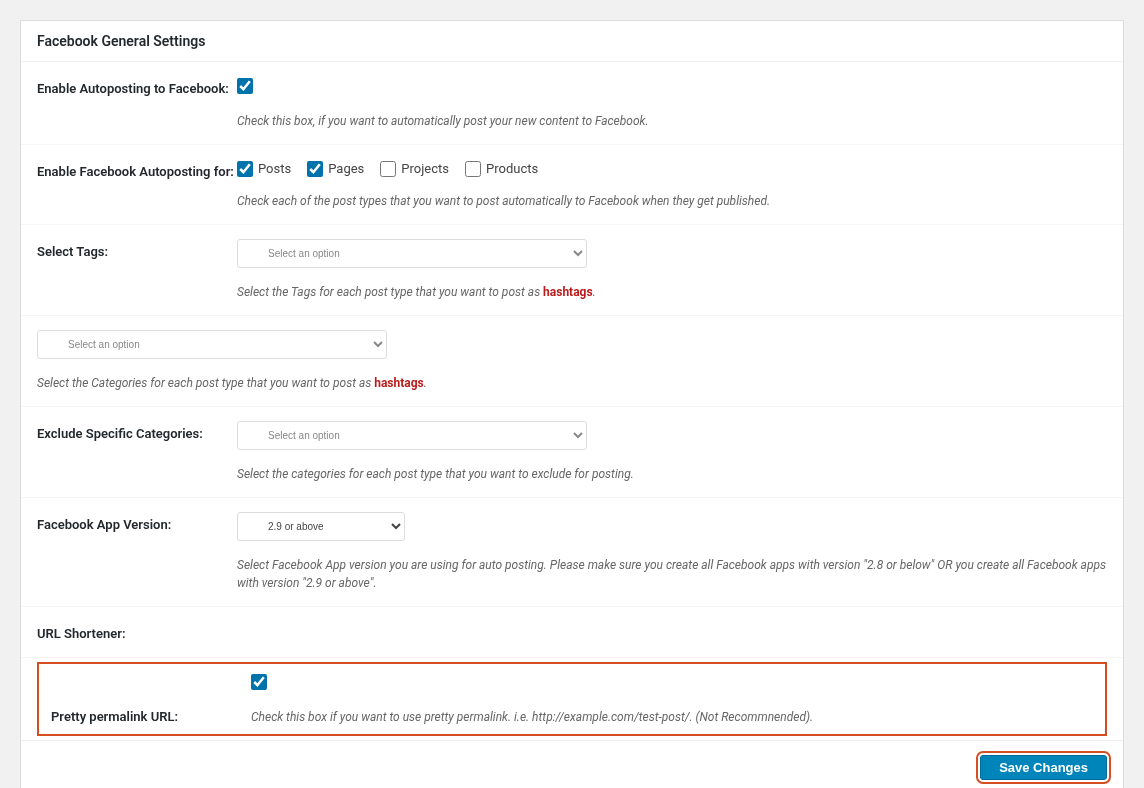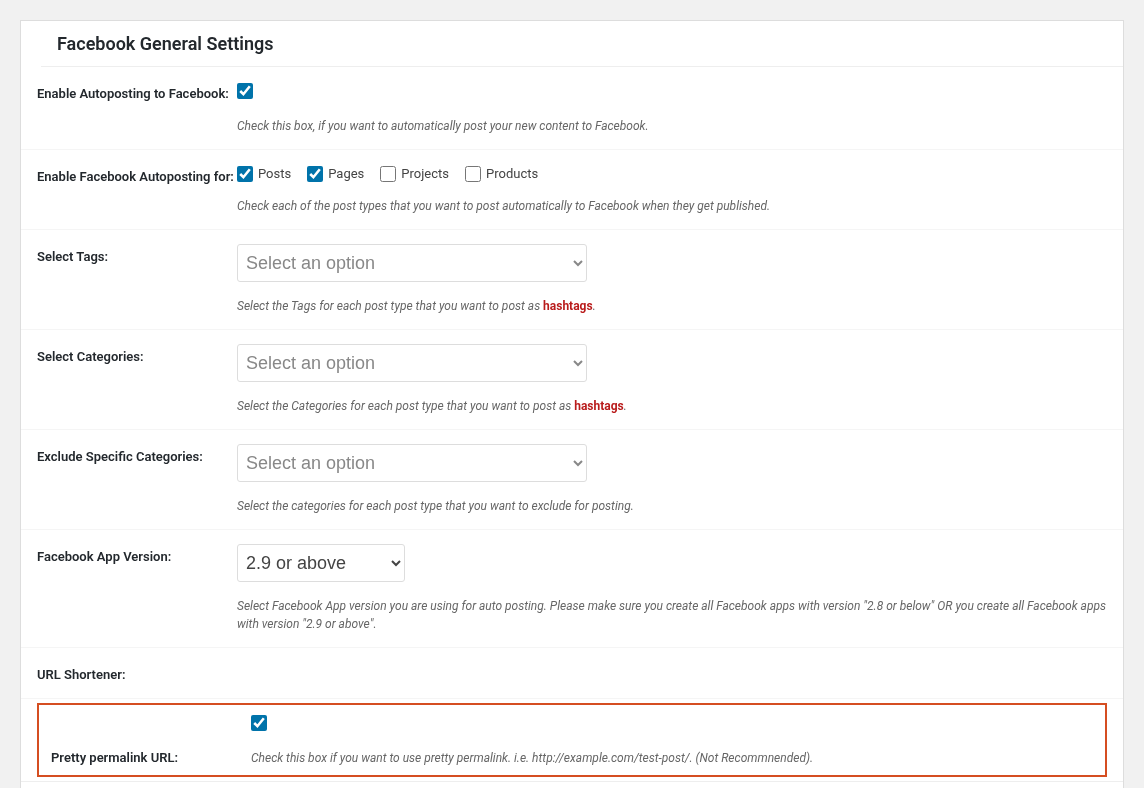--- a/index.html
+++ b/index.html
@@ -13,27 +13,26 @@
       padding: 20px;
       max-width: 1144px;
       margin: 0 auto;
     }
     .settings-panel {
       background: #fff;
       border: 1px solid #ddd;
       padding: 0;
     }
     .panel-title {
-      font-size: 18px;
+      font-size: 14px;
       font-weight: 600;
       color: #23282d;
       padding: 12px 16px;
       border-bottom: 1px solid #eee;
       background: #fff;
-      margin-left: 20px;
     }
     .settings-row {
       display: flex;
       align-items: flex-start;
       padding: 14px 16px;
       border-bottom: 1px solid #f5f5f5;
     }
     .settings-row:last-of-type {
       border-bottom: none;
     }
@@ -78,24 +77,24 @@
       display: flex;
       align-items: center;
       gap: 5px;
     }
     .checkbox-label {
       font-size: 13px;
       color: #444;
     }
     .select-input {
       width: 350px;
-      padding: 7px 4px;
+      padding: 7px 26px;
       border: 1px solid #ddd;
       border-radius: 3px;
-      font-size: 18px;
+      font-size: 10px;
       color: #888;
       background: #fff;
       cursor: pointer;
       outline: none;
     }
     .select-small {
       width: 168px;
       color: #444;
     }
     .footer-row {
@@ -173,21 +172,20 @@
         <select class="select-input">
           <option>Select an option</option>
         </select>
         <div class="description">
           <span>Select the Tags for each post type that you want to post as </span><strong>hashtags</strong><span>.</span>
         </div>
       </div>
     </div>
 
     <div class="settings-row">
-      <div class="row-label">Select Categories:</div>
       <div class="row-content">
         <select class="select-input">
           <option>Select an option</option>
         </select>
         <div class="description">
           <span>Select the Categories for each post type that you want to post as </span><strong>hashtags</strong><span>.</span>
         </div>
       </div>
     </div>
 

